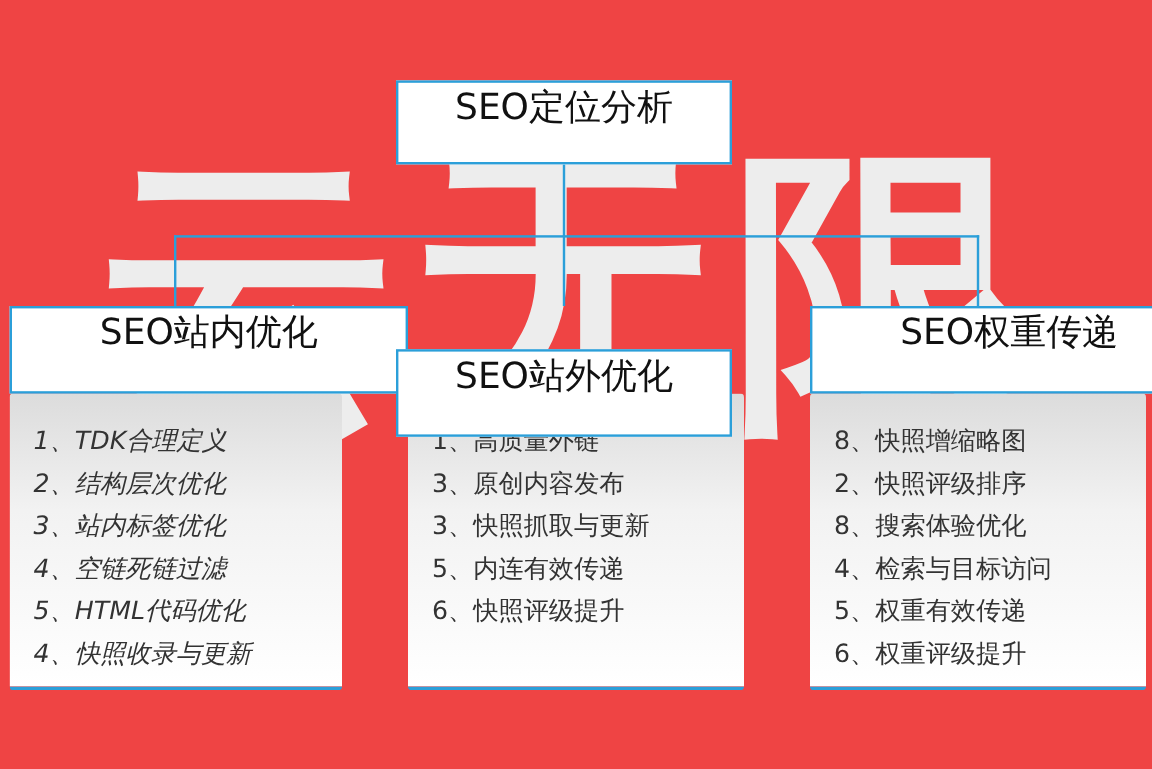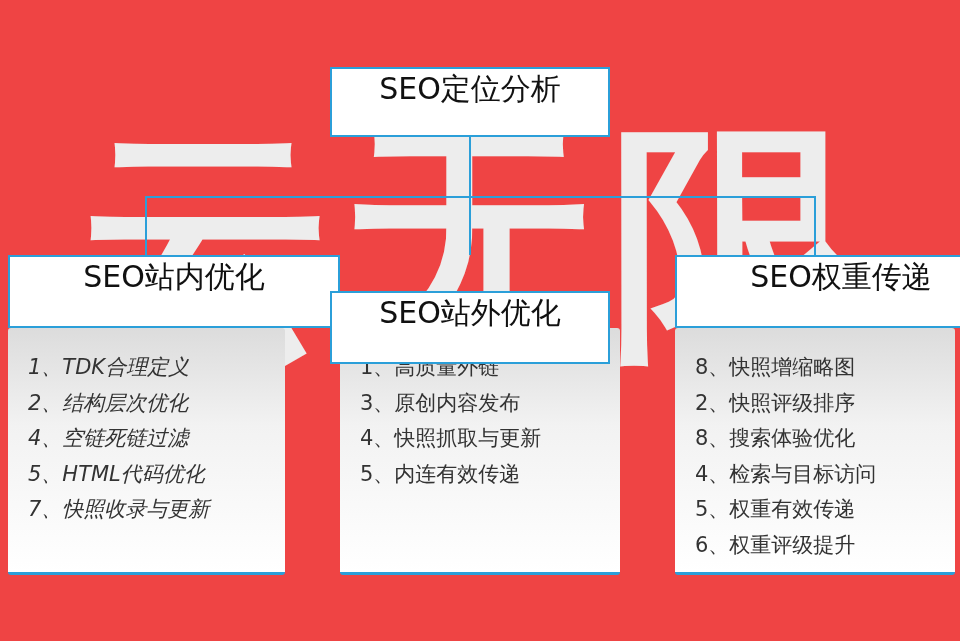--- a/index.html
+++ b/index.html
@@ -96,30 +96,32 @@
   <div class="node head head-2">
     <span>SEO站外优化</span>
   </div>
   <div class="node head head-3">
     <span>SEO权重传递</span>
   </div>
 
   <div class="panel panel-1">
     <div class="item">1、TDK合理定义</div>
     <div class="item">2、结构层次优化</div>
+    <div class="item">3、站内标签优化</div>
     <div class="item">4、空链死链过滤</div>
     <div class="item">5、HTML代码优化</div>
-    <div class="item">7、快照收录与更新</div>
+    <div class="item">4、快照收录与更新</div>
   </div>
 
   <div class="panel panel-2">
     <div class="item">1、高质量外链</div>
     <div class="item">3、原创内容发布</div>
-    <div class="item">4、快照抓取与更新</div>
+    <div class="item">3、快照抓取与更新</div>
     <div class="item">5、内连有效传递</div>
+    <div class="item">6、快照评级提升</div>
   </div>
 
   <div class="panel panel-3">
     <div class="item">8、快照增缩略图</div>
     <div class="item">2、快照评级排序</div>
     <div class="item">8、搜索体验优化</div>
     <div class="item">4、检索与目标访问</div>
     <div class="item">5、权重有效传递</div>
     <div class="item">6、权重评级提升</div>
   </div>

